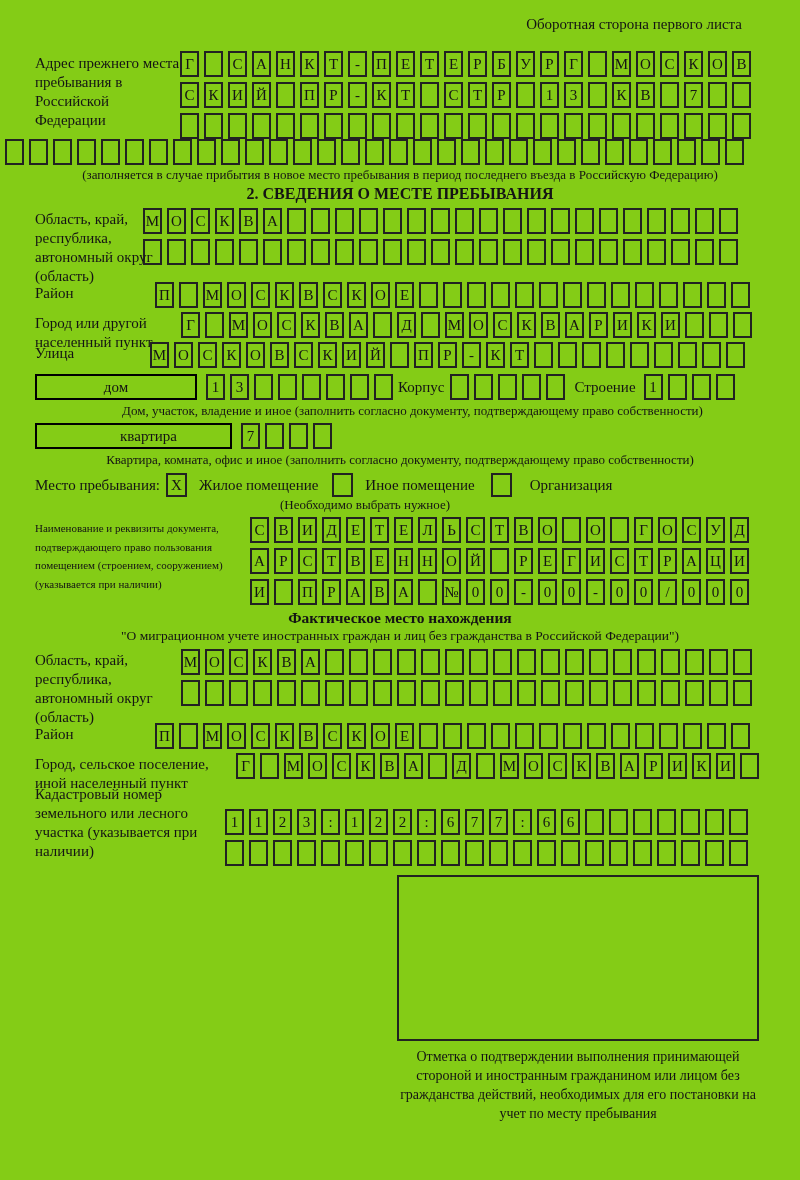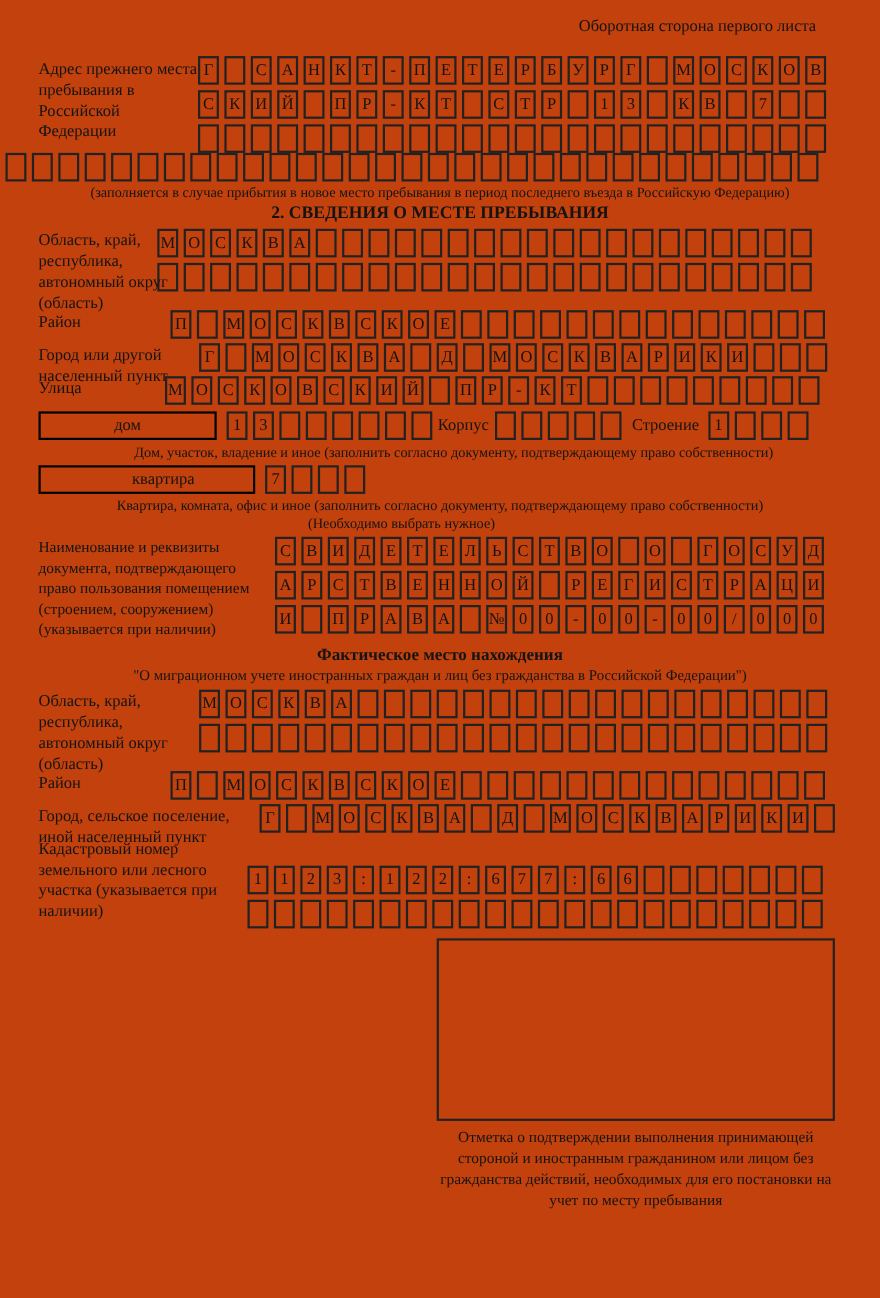--- a/index.html
+++ b/index.html
@@ -1,17 +1,17 @@
 <!DOCTYPE html>
 <html><head>
 <meta charset="utf-8">
 <style>
   html,body{margin:0;padding:0;background:#fff;}
   .page{
-    position:relative;width:800px;height:1180px;background:#c2410c;color:#141414;
+    position:relative;width:800px;height:1180px;background:#84cc16;color:#141414;
     font-family:"Liberation Serif","DejaVu Serif",serif;overflow:hidden;
   }
   .header-note{margin:16px 58px 0 0;text-align:right;font-size:15px;}
   
   .cell{
     display:inline-block;box-sizing:border-box;width:19px;height:26px;margin-right:5px;
     border:2px solid #222;font-size:15px;line-height:22px;text-align:center;vertical-align:top;
   }
   .cellrow{white-space:nowrap;height:31px;}
   .cellrow.last{height:26px;}
@@ -38,21 +38,21 @@
   .apt-box{width:197px;margin-right:9px;padding-left:30px;}
   .mini-label{font-size:15px;line-height:26px;flex:none;}
   
   .stay-line{display:flex;align-items:center;margin:5px 0 0 35px;height:24px;}
   .stay-label{font-size:15px;flex:none;}
   .cbox{box-sizing:border-box;width:21px;height:24px;border:2px solid #222;flex:none;
     font-size:15px;line-height:20px;text-align:center;}
   .stay-hint{font-size:13px;text-align:center;width:530px;margin-left:100px;height:16px;}
   
   .docfld{display:flex;margin:4px 0 0 35px;}
-  .doclbl{width:215px;flex:none;font-size:14px;line-height:18.5px;padding-top:2px;}
+  .doclbl{width:215px;flex:none;font-size:11px;line-height:18.5px;padding-top:2px;}
   
   .fact-title{font-size:15.5px;font-weight:bold;text-align:center;margin-top:4px;height:19px;}
   .fact-cap{font-size:13.5px;text-align:center;height:17px;}
   
   .stamp-wrap{width:380px;margin:4px 32px 0 auto;}
   .stamp-box{box-sizing:border-box;width:362px;height:166px;border:2px solid #222;margin:0 auto;}
   .stamp-caption{font-size:14px;line-height:19px;text-align:center;margin-top:6px;}
 </style>
 </head>
 <body>
@@ -106,20 +106,29 @@
     <span class="cellrow last"><span class="cell">1</span><span class="cell"></span><span class="cell"></span><span class="cell"></span></span>
   </div>
   <div class="caption" style="margin-top:3px;padding-left:25px;">Дом, участок, владение и иное (заполнить согласно документу, подтверждающему право собственности)</div>
 
   <div class="inline-line" style="margin-top:4px;">
     <div class="namebox apt-box">квартира</div>
     <span class="cellrow last"><span class="cell">7</span><span class="cell"></span><span class="cell"></span><span class="cell"></span></span>
   </div>
   <div class="caption" style="margin-top:3px;">Квартира, комната, офис и иное (заполнить согласно документу, подтверждающему право собственности)</div>
 
+  <div class="stay-line">
+    <span class="stay-label" style="margin-right:6px;">Место пребывания:</span>
+    <span class="cbox">X</span>
+    <span class="stay-label" style="margin:0 14px 0 12px;">Жилое помещение</span>
+    <span class="cbox"></span>
+    <span class="stay-label" style="margin:0 16px 0 12px;">Иное помещение</span>
+    <span class="cbox"></span>
+    <span class="stay-label" style="margin-left:18px;">Организация</span>
+  </div>
   <div class="stay-hint">(Необходимо выбрать нужное)</div>
 
   <div class="docfld">
     <div class="doclbl">Наименование и реквизиты документа, подтверждающего право пользования помещением (строением, сооружением) (указывается при наличии)</div>
     <div>
       <div class="cellrow"><span class="cell">С</span><span class="cell">В</span><span class="cell">И</span><span class="cell">Д</span><span class="cell">Е</span><span class="cell">Т</span><span class="cell">Е</span><span class="cell">Л</span><span class="cell">Ь</span><span class="cell">С</span><span class="cell">Т</span><span class="cell">В</span><span class="cell">О</span><span class="cell"></span><span class="cell">О</span><span class="cell"></span><span class="cell">Г</span><span class="cell">О</span><span class="cell">С</span><span class="cell">У</span><span class="cell">Д</span></div>
       <div class="cellrow"><span class="cell">А</span><span class="cell">Р</span><span class="cell">С</span><span class="cell">Т</span><span class="cell">В</span><span class="cell">Е</span><span class="cell">Н</span><span class="cell">Н</span><span class="cell">О</span><span class="cell">Й</span><span class="cell"></span><span class="cell">Р</span><span class="cell">Е</span><span class="cell">Г</span><span class="cell">И</span><span class="cell">С</span><span class="cell">Т</span><span class="cell">Р</span><span class="cell">А</span><span class="cell">Ц</span><span class="cell">И</span></div>
       <div class="cellrow last"><span class="cell">И</span><span class="cell"></span><span class="cell">П</span><span class="cell">Р</span><span class="cell">А</span><span class="cell">В</span><span class="cell">А</span><span class="cell"></span><span class="cell">№</span><span class="cell">0</span><span class="cell">0</span><span class="cell">-</span><span class="cell">0</span><span class="cell">0</span><span class="cell">-</span><span class="cell">0</span><span class="cell">0</span><span class="cell">/</span><span class="cell">0</span><span class="cell">0</span><span class="cell">0</span></div>
     </div>
   </div>

